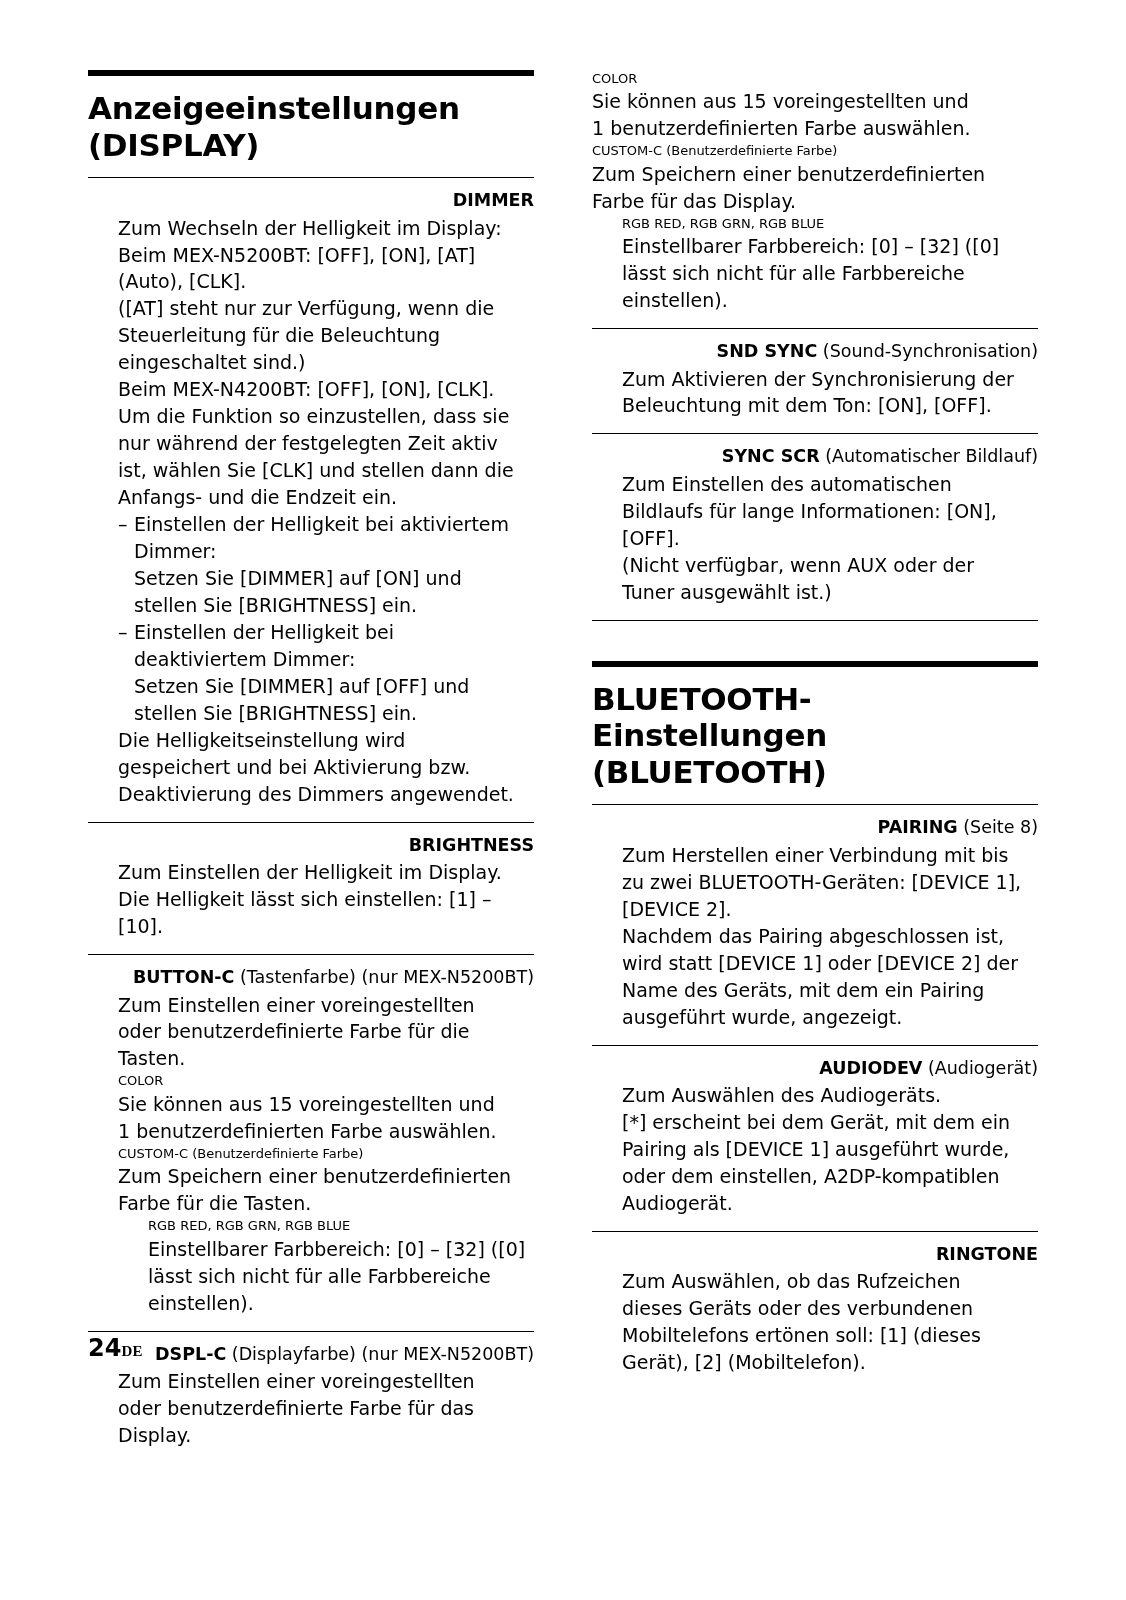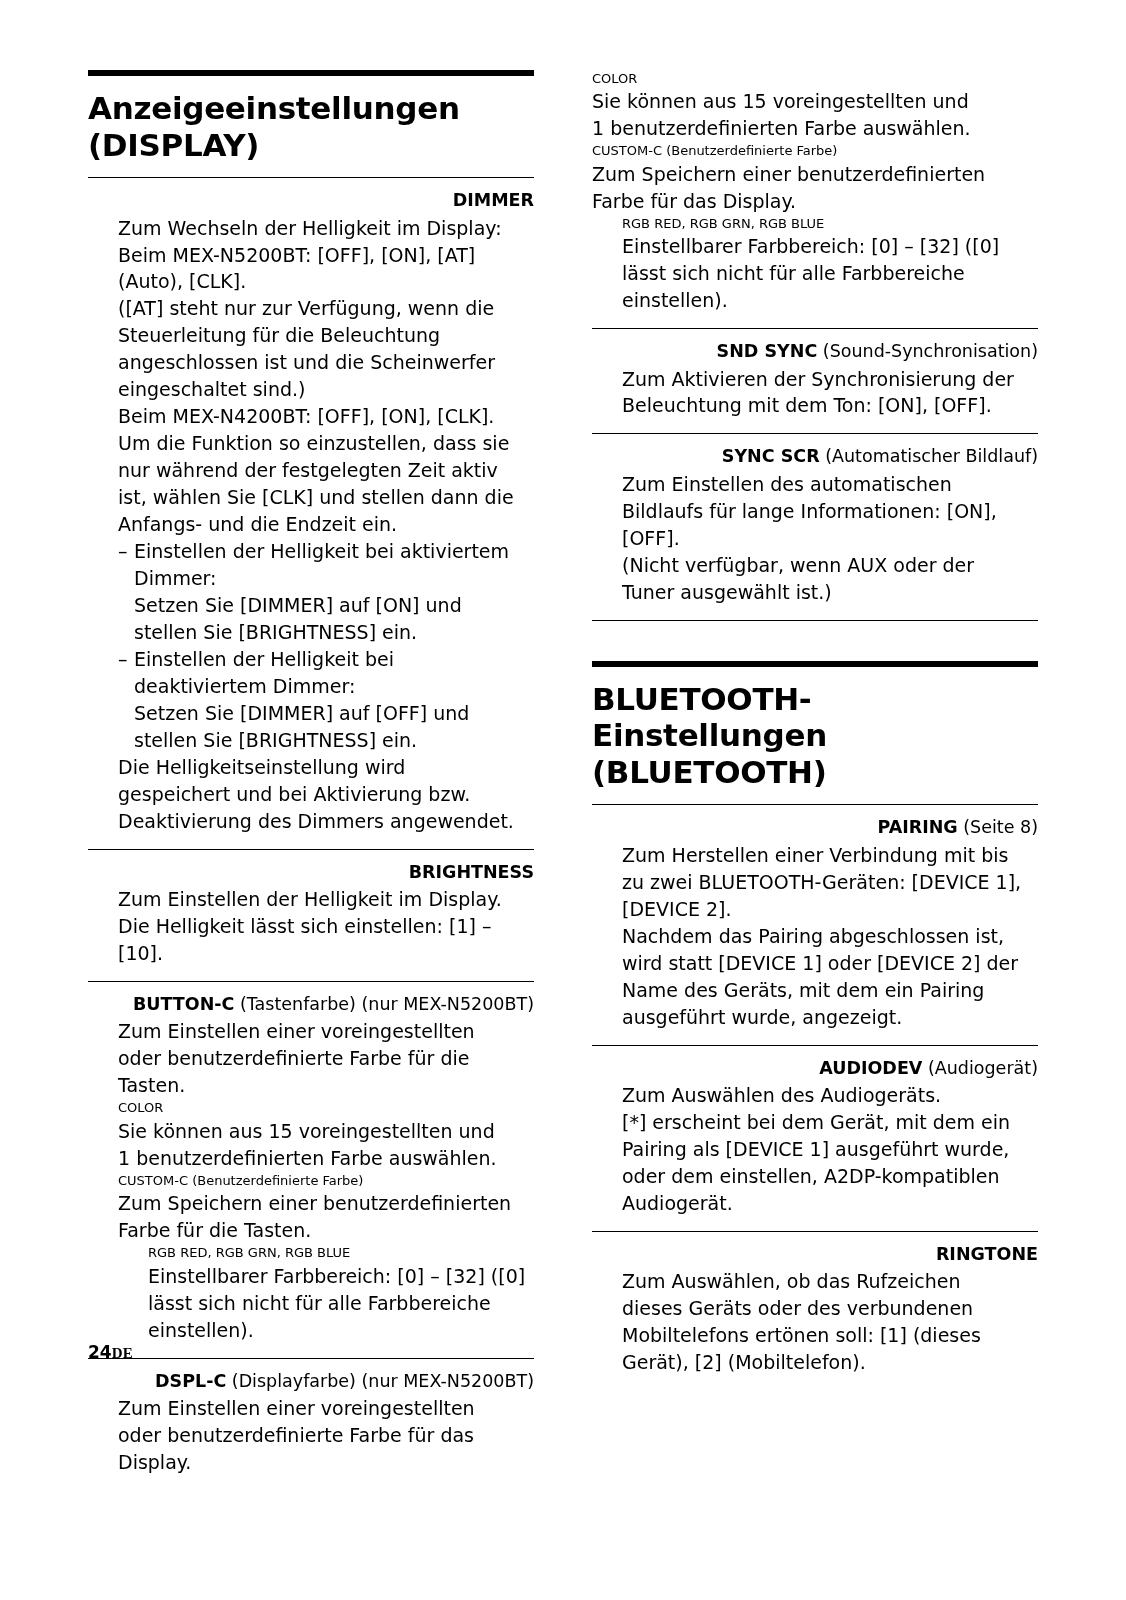--- a/index.html
+++ b/index.html
@@ -75,21 +75,21 @@
   .dashitem .dash { width: 16px; flex: 0 0 16px; }
   .dashitem .dtext { flex: 1; }
 
   .footer {
     position: absolute;
     left: 88px;
     bottom: 38px;
     font-size: 15px;
   }
   .footer .pagenum {
-    font-size: 17px;
+    font-size: 24px;
     font-weight: bold;
   }
   .footer .suffix {
     font-size: 15px;
     font-weight: bold;
     letter-spacing: 0.2px;
     font-family: Liberation Serif, serif;
   }
   .spacer-30 { height: 30px; }
 </style>
@@ -109,21 +109,20 @@
       <div class="rule-thin"></div>
 
       <div class="entry">
         <div class="term">DIMMER</div>
         <div class="body">
           <p>Zum Wechseln der Helligkeit im Display:</p>
           <p>Beim MEX-N5200BT: [OFF], [ON], [AT]</p>
           <p>(Auto), [CLK].</p>
           <p>([AT] steht nur zur Verfügung, wenn die</p>
           <p>Steuerleitung für die Beleuchtung</p>
-          <p>angeschlossen ist und die Scheinwerfer</p>
           <p>eingeschaltet sind.)</p>
           <p>Beim MEX-N4200BT: [OFF], [ON], [CLK].</p>
           <p>Um die Funktion so einzustellen, dass sie</p>
           <p>nur während der festgelegten Zeit aktiv</p>
           <p>ist, wählen Sie [CLK] und stellen dann die</p>
           <p>Anfangs- und die Endzeit ein.</p>
 
           <div class="dashitem">
             <div class="dash">–</div>
             <div class="dtext">

